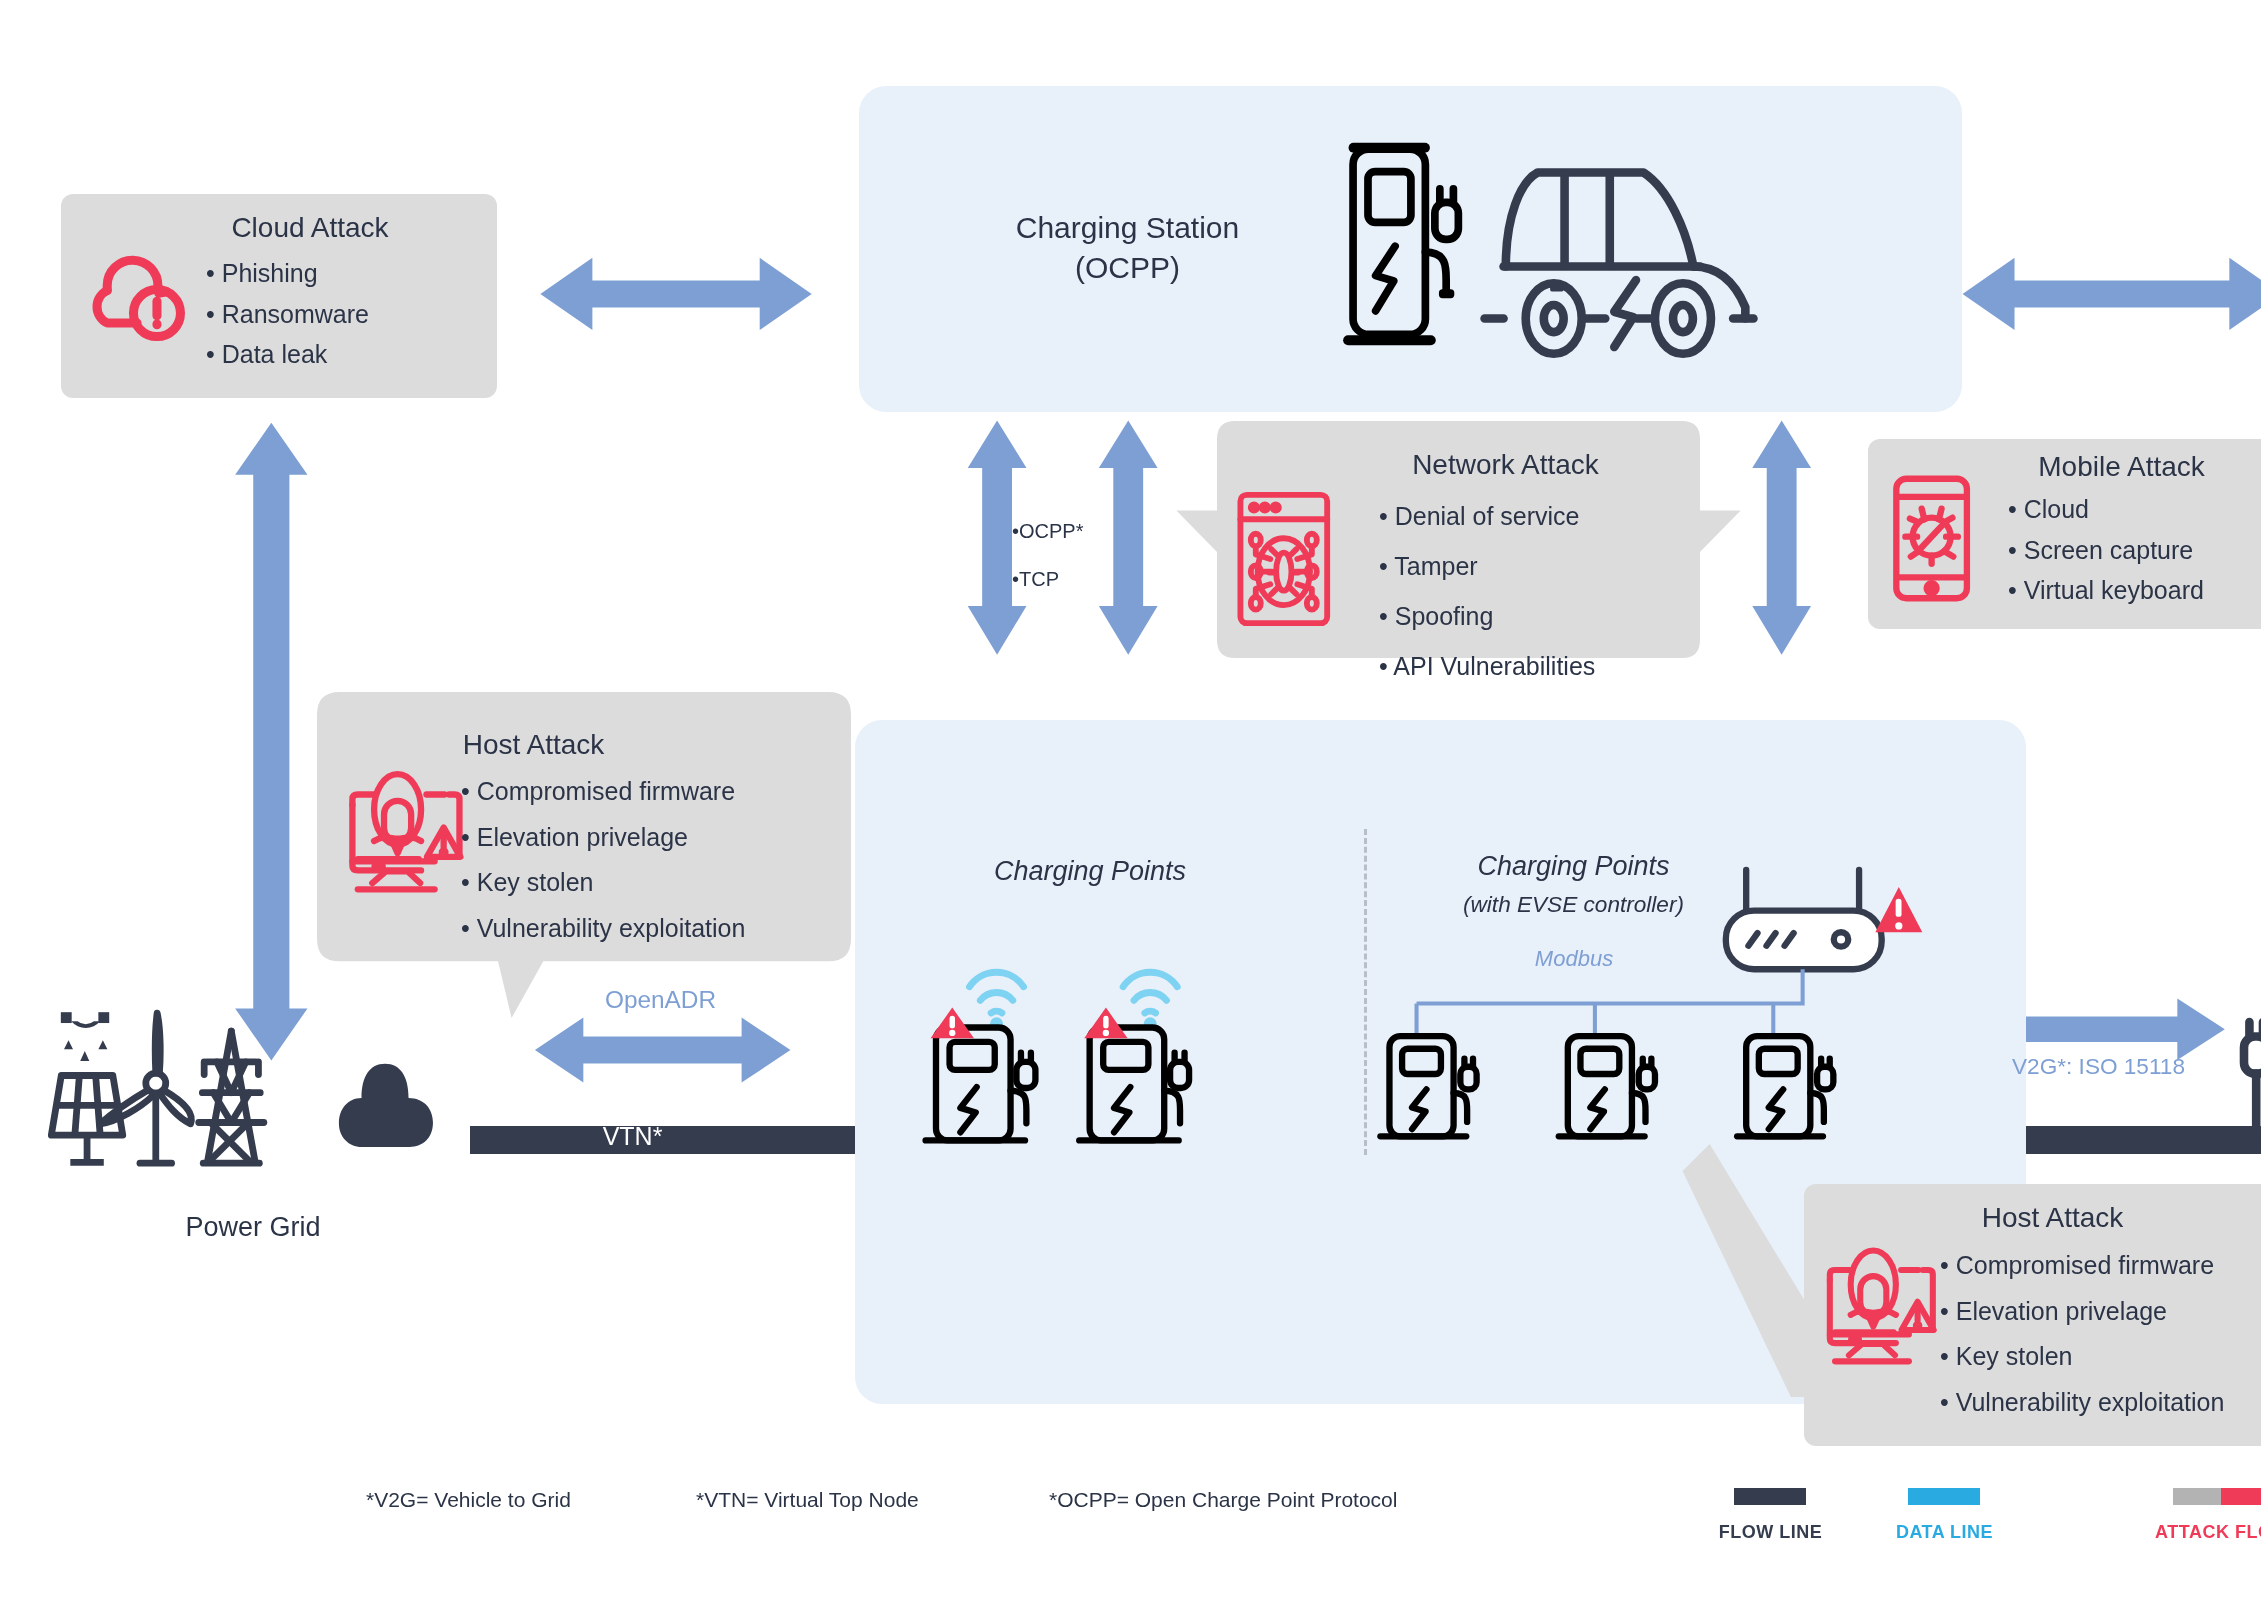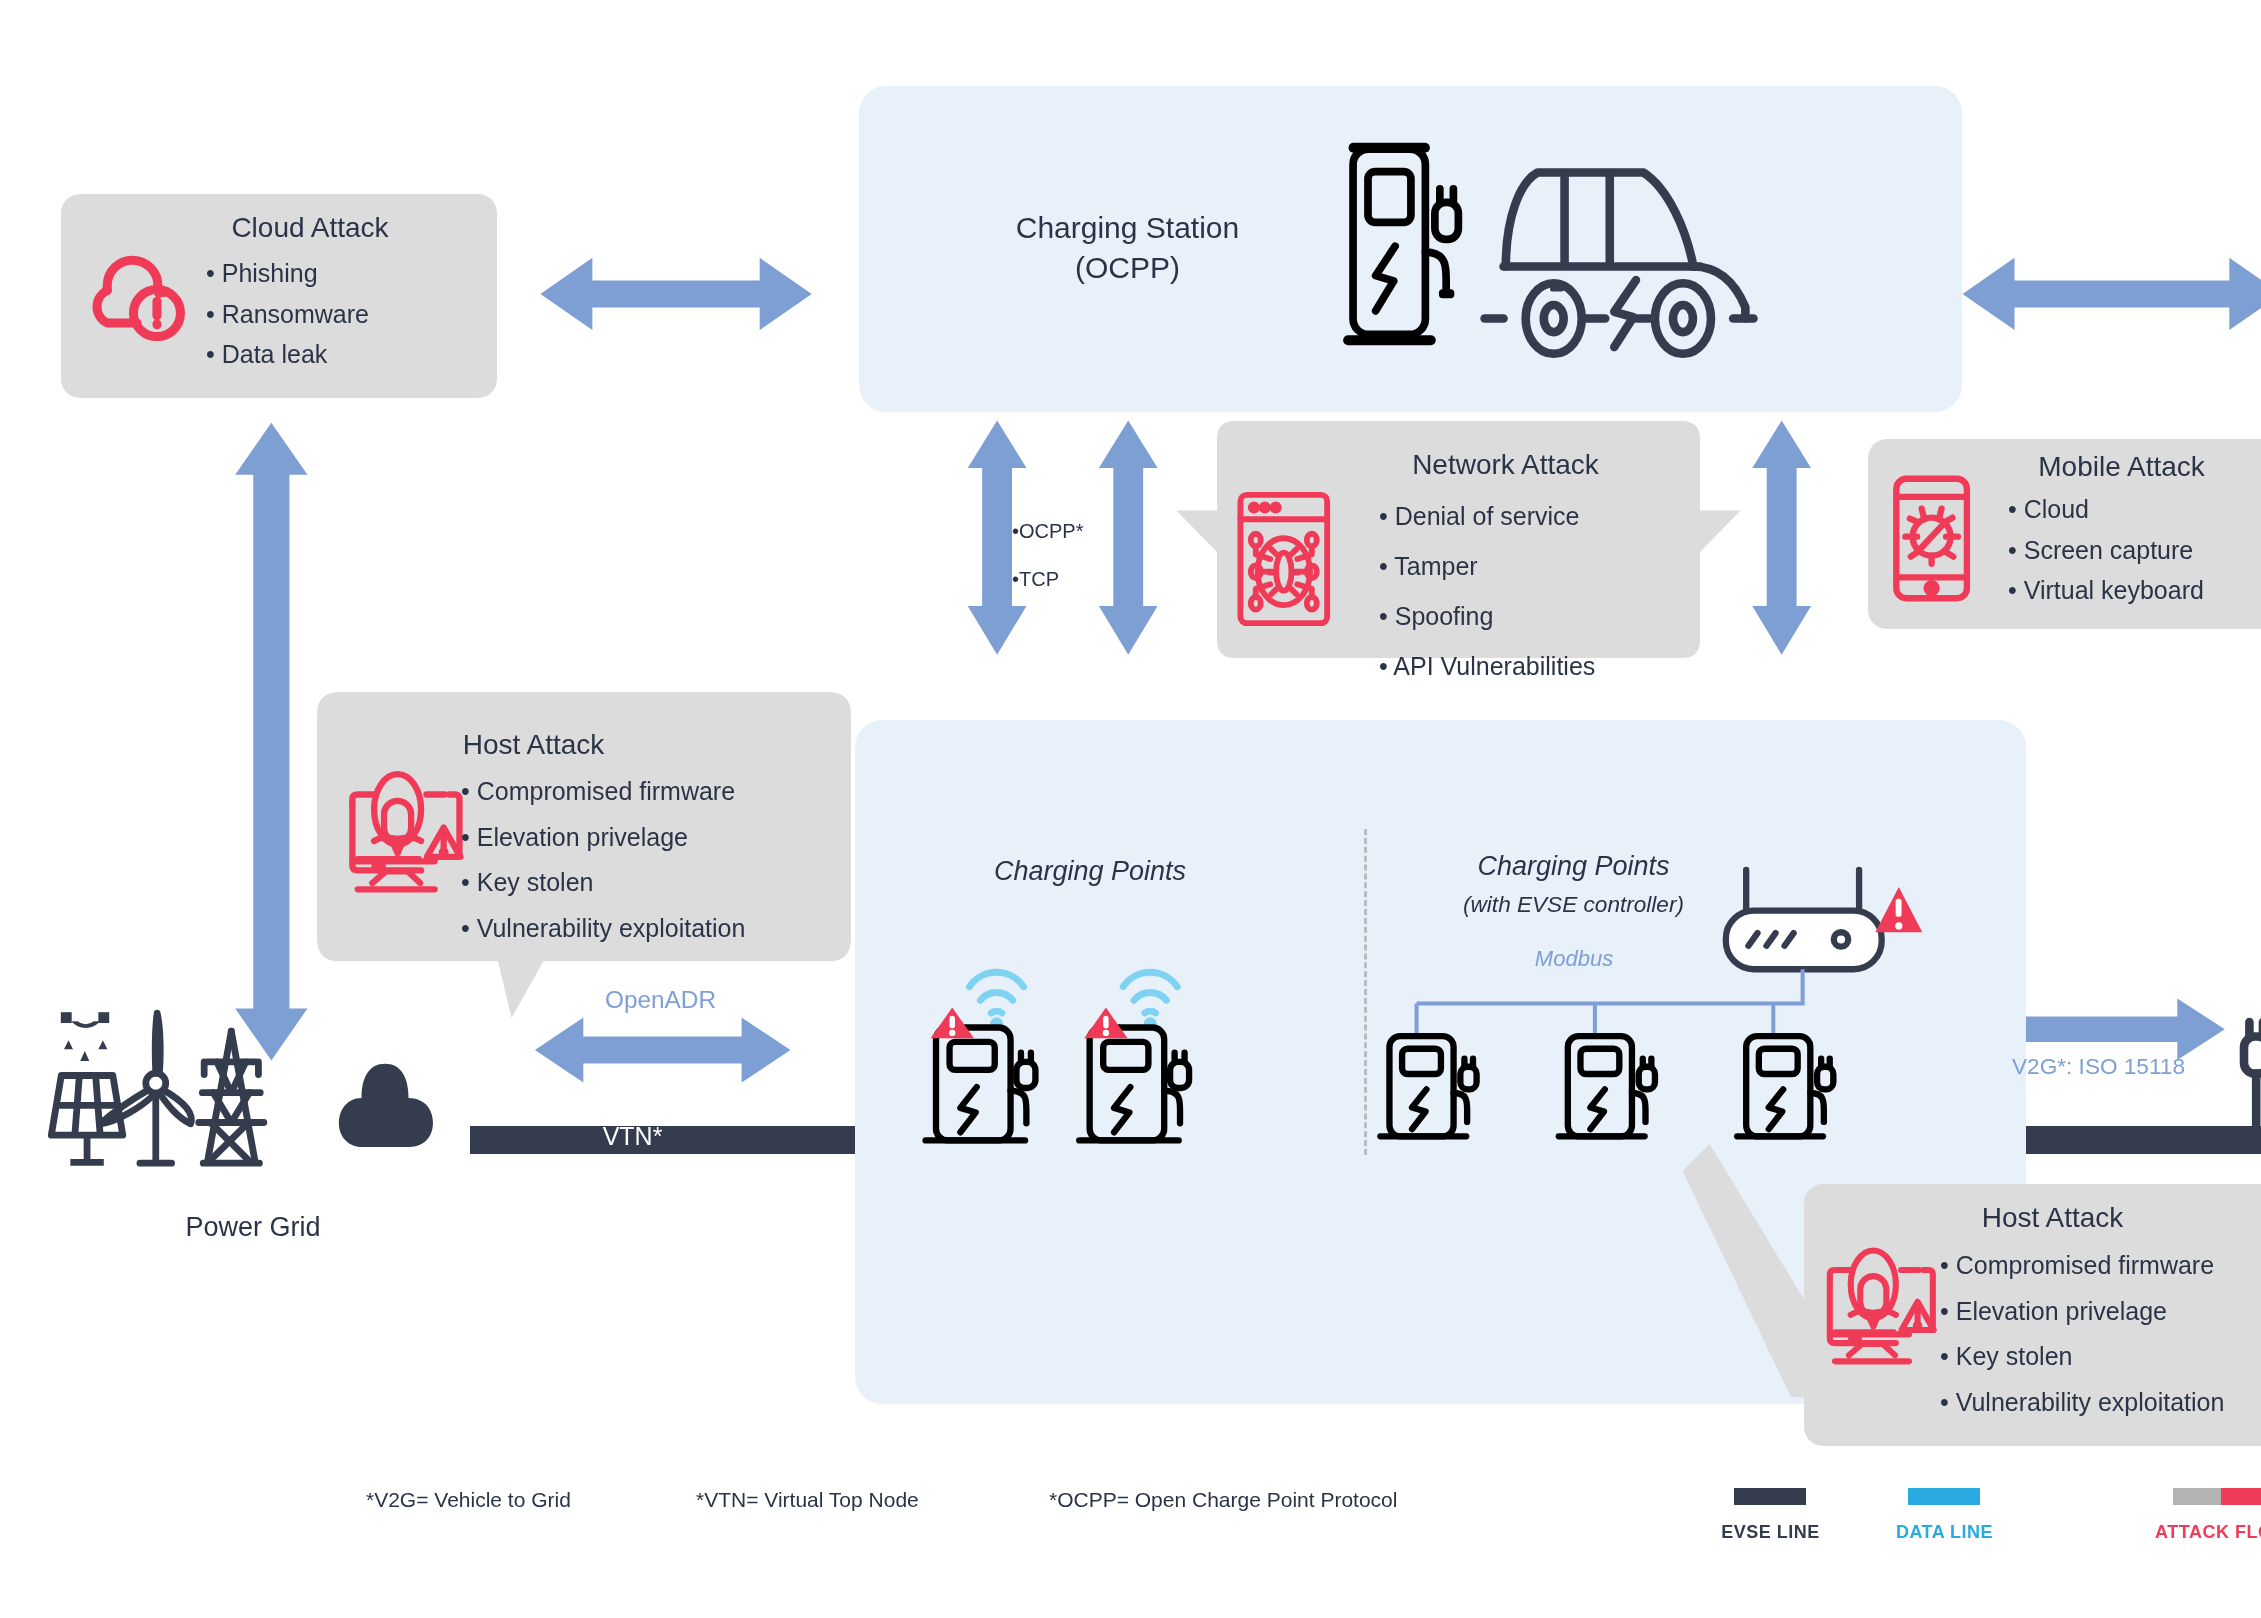--- a/index.html
+++ b/index.html
@@ -3,21 +3,21 @@
 <meta charset="utf-8">
 <style>
   html,body{margin:0;padding:0;background:#ffffff;}
   body{width:2677px;height:1618px;position:relative;overflow:hidden;
        font-family:"Liberation Sans","DejaVu Sans",sans-serif;color:#2b3347;}
   .stage{position:absolute;left:0;top:0;width:2677px;height:1618px;}
   .abs{position:absolute;}
 
   
   .bluebox{background:#e8f0fa;border-radius:27px;}
-  .greybox{background:#dcdcdc;border-radius:19px;}
+  .greybox{background:#dcdcdc;border-radius:12px;}
 
   .title{font-size:30px;line-height:1.34;color:#2b3347;text-align:center;}
   .atk-title{font-size:28px;color:#2b3347;text-align:center;line-height:1.2;}
   .atk-list{font-size:25px;color:#2b3347;line-height:1.62;white-space:nowrap;}
   .atk-list li{list-style:none;}
   .atk-list li:before{content:"• ";}
   ul{margin:0;padding:0;}
 
   .lbl{font-size:27px;color:#2b3347;text-align:center;}
   .bluelbl{font-size:22px;color:#7e9fd4;text-align:center;white-space:nowrap;}
@@ -481,21 +481,21 @@
 
   <div class="abs bluelbl" style="left:1990px;top:1054px;width:217px;font-size:22.6px;">V2G*: ISO 15118</div>
 
   <div class="abs footnote" style="left:366px;top:1488px;">*V2G= Vehicle to Grid</div>
   <div class="abs footnote" style="left:696px;top:1488px;">*VTN= Virtual Top Node</div>
   <div class="abs footnote" style="left:1049px;top:1488px;">*OCPP= Open Charge Point Protocol</div>
 
   <div class="abs" style="left:1664px;top:1488px;width:769px;height:90px;">
     <div class="abs" style="left:0px;top:0px;width:213px;">
       <div class="abs" style="left:70px;top:0px;width:72px;height:17px;background:#343c4e;"></div>
-      <div class="abs legendtxt" style="left:0px;top:34px;width:213px;color:#343c4e;">EVSE LINE</div>
+      <div class="abs legendtxt" style="left:0px;top:34px;width:213px;color:#343c4e;">FLOW LINE</div>
     </div>
     <div class="abs" style="left:174px;top:0px;width:213px;">
       <div class="abs" style="left:70px;top:0px;width:72px;height:17px;background:#29abe2;"></div>
       <div class="abs legendtxt" style="left:0px;top:34px;width:213px;color:#29abe2;">DATA LINE</div>
     </div>
     <div class="abs" style="left:452px;top:0px;width:213px;">
       <div class="abs" style="left:57px;top:0px;width:49px;height:17px;background:#b3b3b3;"></div>
       <div class="abs" style="left:105px;top:0px;width:49px;height:17px;background:#ef3b58;"></div>
       <div class="abs legendtxt" style="left:0px;top:34px;width:213px;color:#ef3b58;">ATTACK FLOW</div>
     </div>

